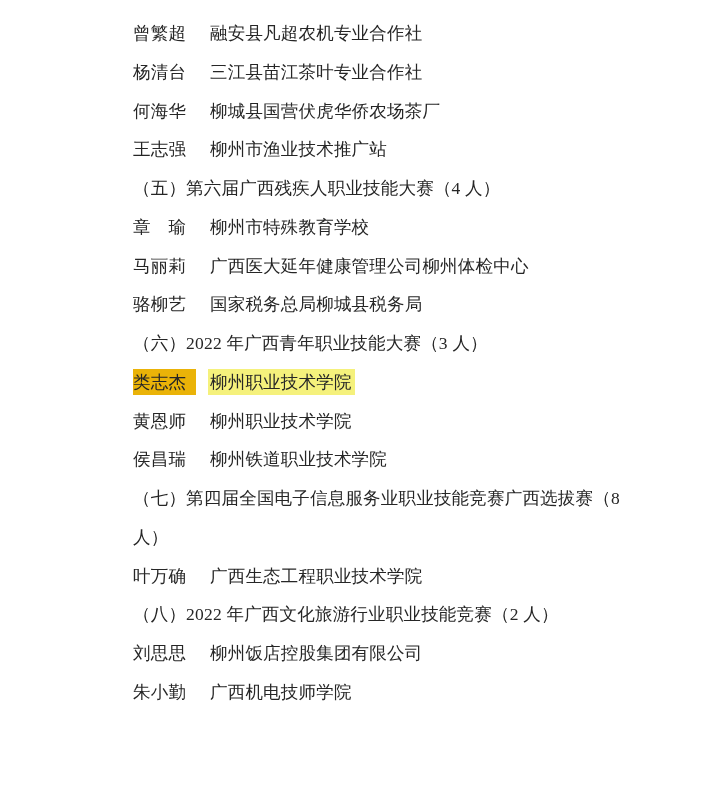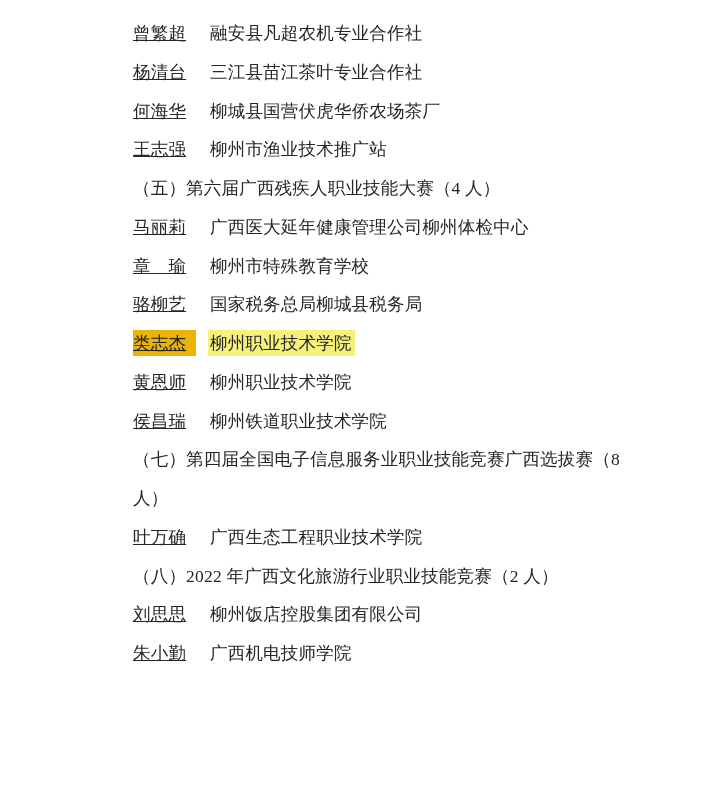--- a/index.html
+++ b/index.html
@@ -26,21 +26,20 @@
     line-height: 38.75px;
     font-size: 17.5px;
     color: #262626;
     white-space: pre;
     letter-spacing: 0.2px;
   }
   .name {
     display: inline-block;
     width: 77px;
     vertical-align: baseline;
-    text-decoration: underline;
   }
   .hl-name, .hl-org {
     
     padding: 3px 0;
   }
   .hl-name {
     padding-right: 10px;
   }
   .hl-org {
     padding-left: 2px;
@@ -51,23 +50,24 @@
 </head>
 <body>
 
 <div class="page">
   <div class="content" id="doc-lines" style="color: rgb(38, 38, 38);">
       <div class="line"><span class="name"><span>曾繁超</span></span><span>融安县凡超农机专业合作社</span></div>
       <div class="line"><span class="name"><span>杨清台</span></span><span>三江县苗江茶叶专业合作社</span></div>
       <div class="line"><span class="name"><span>何海华</span></span><span>柳城县国营伏虎华侨农场茶厂</span></div>
       <div class="line"><span class="name"><span>王志强</span></span><span>柳州市渔业技术推广站</span></div>
       <div class="line"><span>（五）第六届广西残疾人职业技能大赛（4 人）</span></div>
+      <div class="line"><span class="name"><span>章　瑜</span></span><span>柳州市特殊教育学校</span></div>
       <div class="line"><span class="name"><span>马丽莉</span></span><span>广西医大延年健康管理公司柳州体检中心</span></div>
-      <div class="line"><span class="name"><span>章　瑜</span></span><span>柳州市特殊教育学校</span></div>
       <div class="line"><span class="name"><span>骆柳艺</span></span><span>国家税务总局柳城县税务局</span></div>
+      <div class="line"><span>（六）2022 年广西青年职业技能大赛（3 人）</span></div>
       <div class="line"><span class="name"><span class="hl-name" style="background: #eab308;">类志杰</span></span><span class="hl-org" style="background: rgb(245, 241, 124);">柳州职业技术学院</span></div>
       <div class="line"><span class="name"><span>黄恩师</span></span><span>柳州职业技术学院</span></div>
       <div class="line"><span class="name"><span>侯昌瑞</span></span><span>柳州铁道职业技术学院</span></div>
       <div class="line"><span>（七）第四届全国电子信息服务业职业技能竞赛广西选拔赛（8</span></div>
       <div class="line"><span>人）</span></div>
       <div class="line"><span class="name"><span>叶万确</span></span><span>广西生态工程职业技术学院</span></div>
       <div class="line"><span>（八）2022 年广西文化旅游行业职业技能竞赛（2 人）</span></div>
       <div class="line"><span class="name"><span>刘思思</span></span><span>柳州饭店控股集团有限公司</span></div>
       <div class="line"><span class="name"><span>朱小勤</span></span><span>广西机电技师学院</span></div>
     </div>

